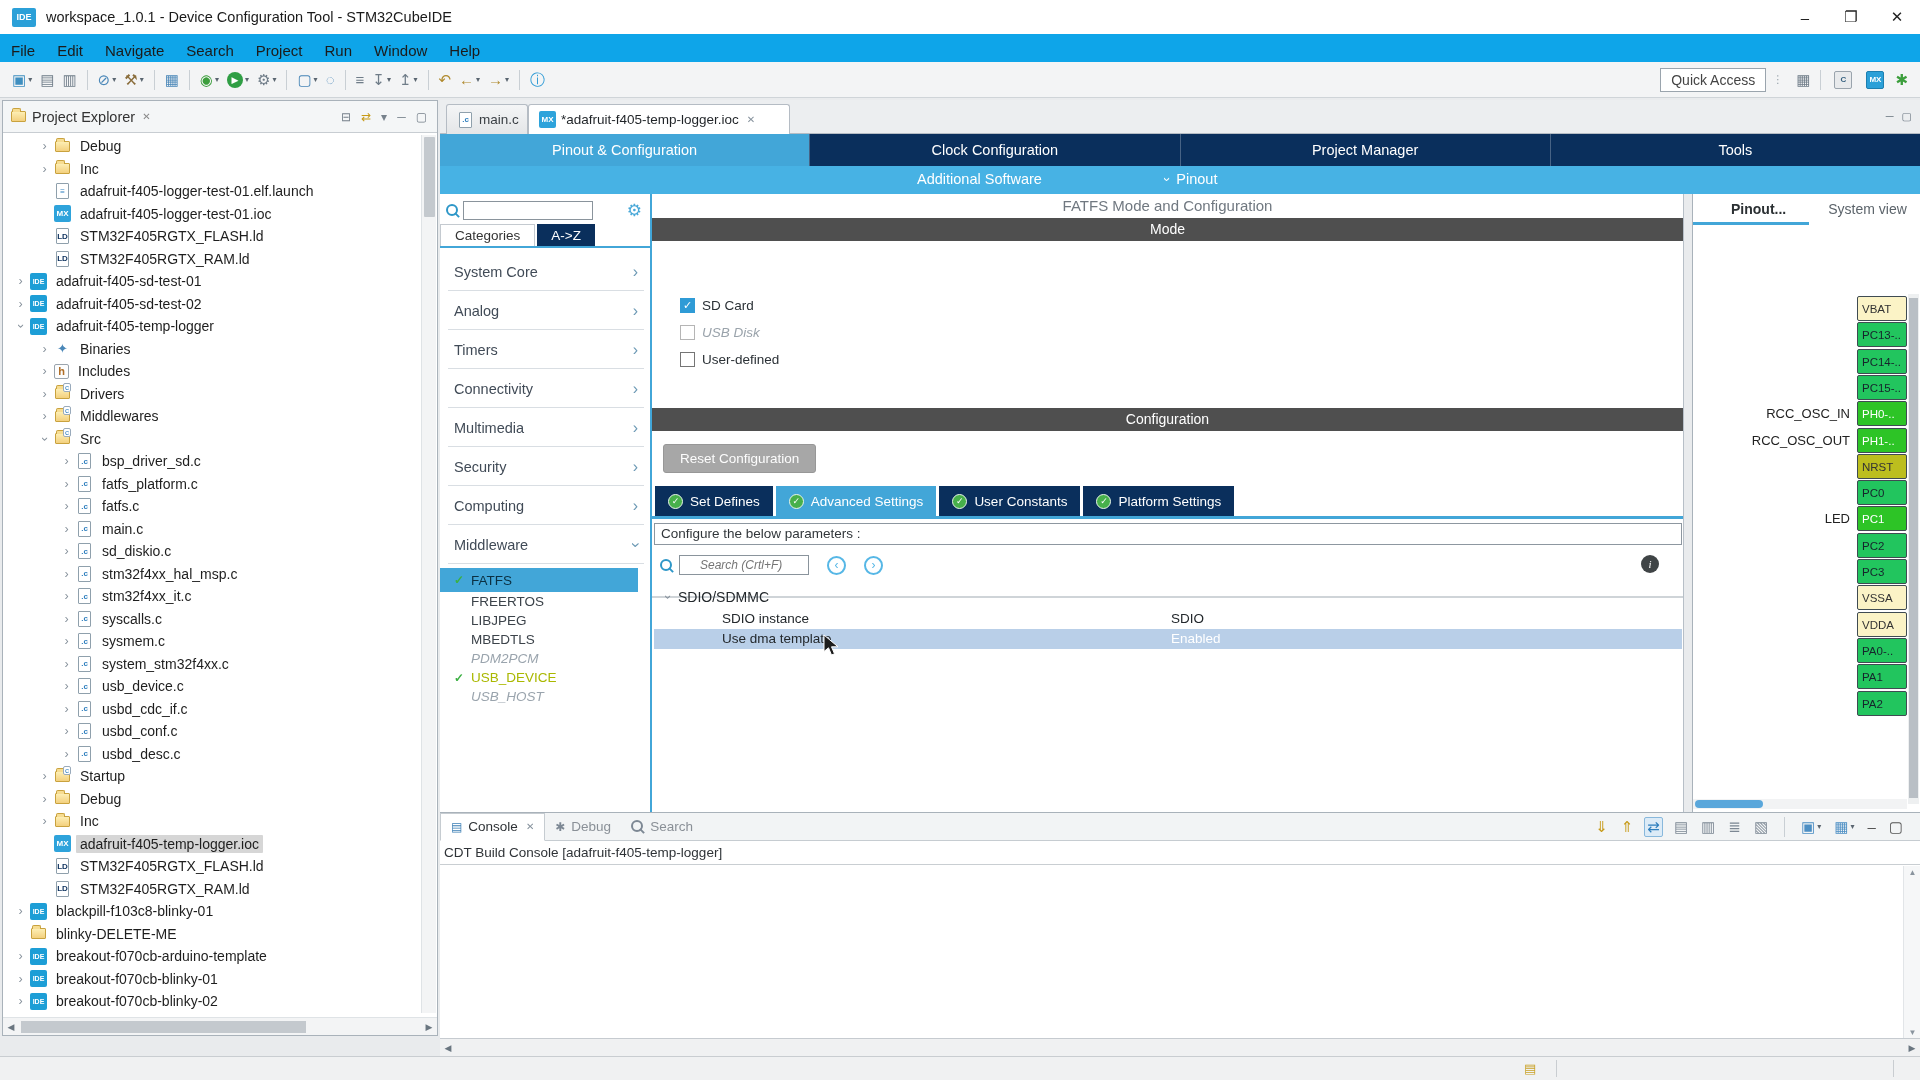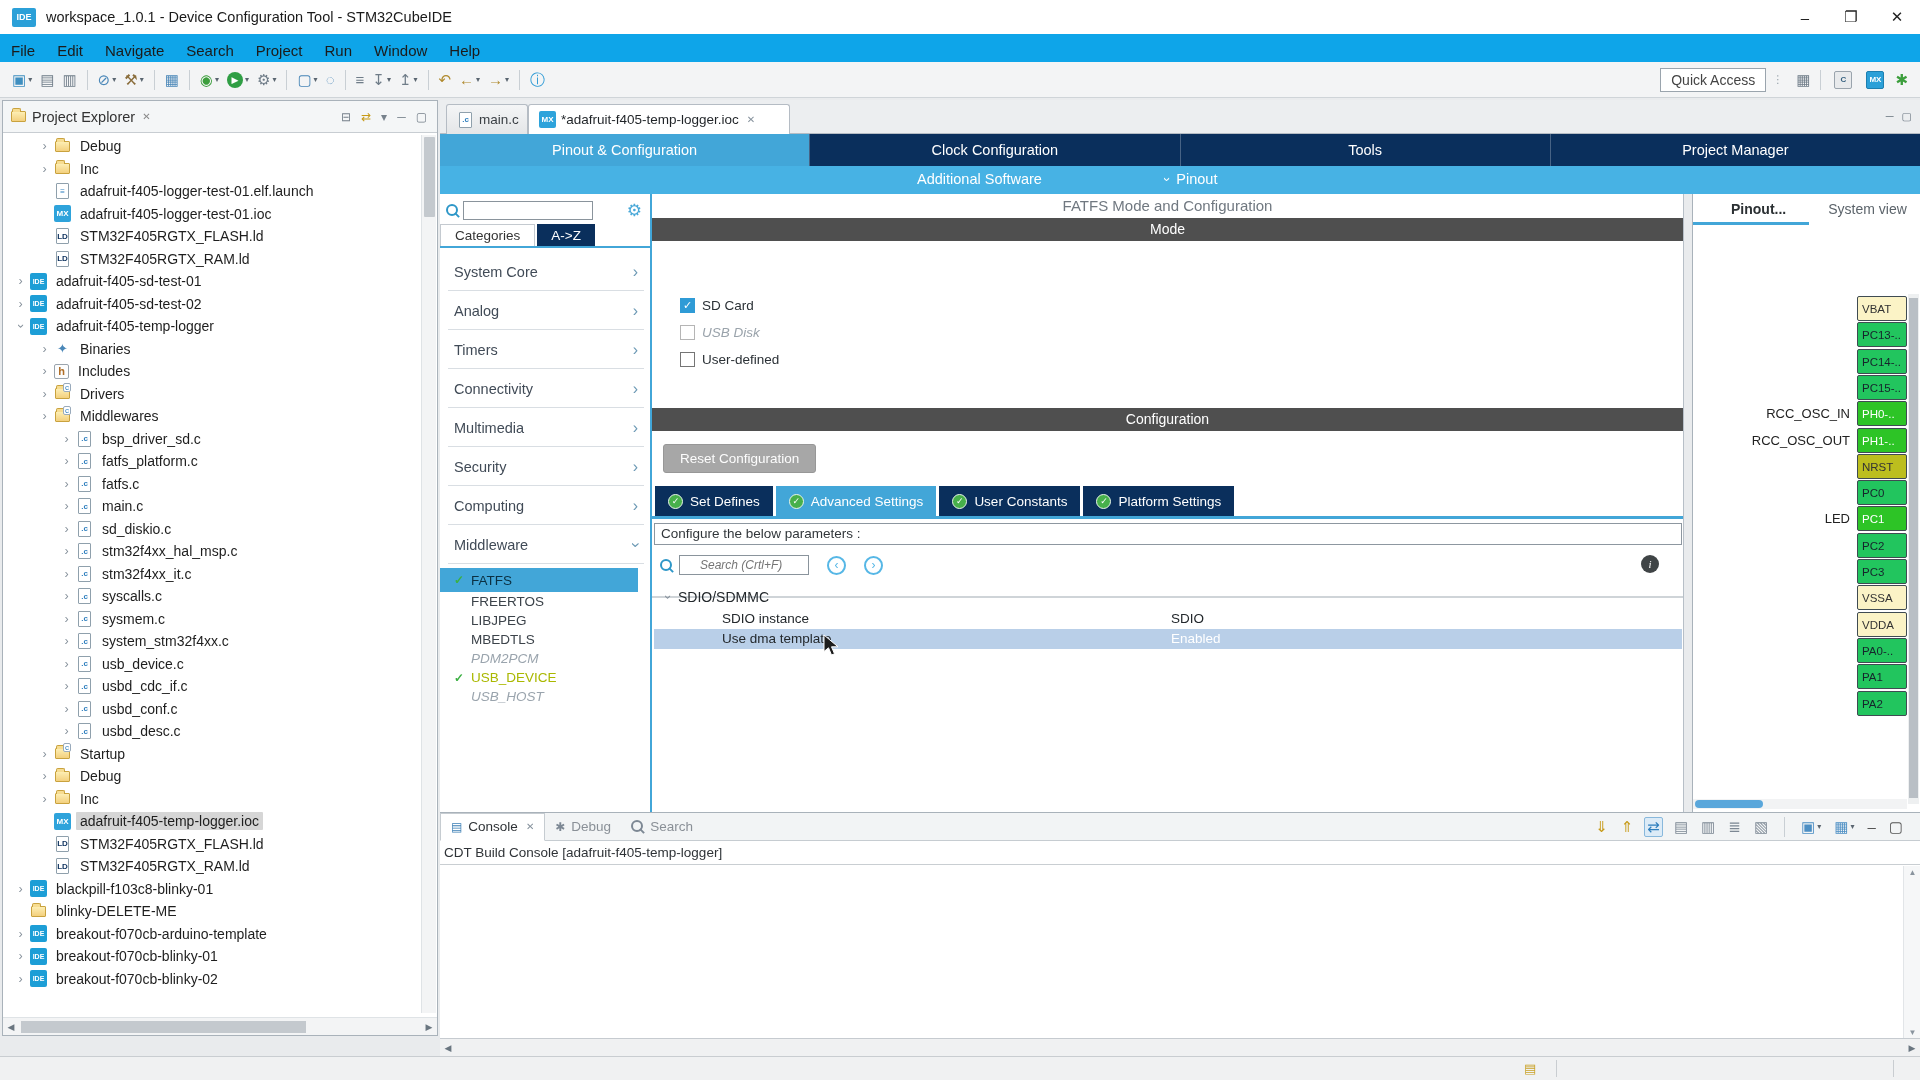--- a/index.html
+++ b/index.html
@@ -388,20 +388,27 @@
         </span>
         <span class="lbl">Drivers</span>
       </div>
       <div class="trow" style="padding-left: 34px;">
         <span class="exp">›</span>
         <span class="tico">
           <span class="fold fc"></span>
         </span>
         <span class="lbl">Middlewares</span>
       </div>
+      <div class="trow" style="padding-left: 34px;">
+        <span class="exp open">›</span>
+        <span class="tico">
+          <span class="fold fc"></span>
+        </span>
+        <span class="lbl">Src</span>
+      </div>
       <div class="trow" style="padding-left: 56px;">
         <span class="exp">›</span>
         <span class="tico">
           <span class="filei">.c</span>
         </span>
         <span class="lbl">bsp_driver_sd.c</span>
       </div>
       <div class="trow" style="padding-left: 56px;">
         <span class="exp">›</span>
         <span class="tico">
@@ -602,24 +609,24 @@
   </div>
 
 <div id="ptabs">
     <div class="ptab active">
       <span>Pinout &amp; Configuration</span>
     </div>
     <div class="ptab">
       <span>Clock Configuration</span>
     </div>
     <div class="ptab">
+      <span>Project Manager</span>
+    </div>
+    <div class="ptab">
       <span>Tools</span>
-    </div>
-    <div class="ptab">
-      <span>Project Manager</span>
     </div>
   </div>
 <div id="subbar">
   <span id="addsoft">Additional Software</span>
   <span id="pinoutmenu">
     <span class="chev">›</span>
     <span>Pinout</span>
   </span>
 </div>
 

